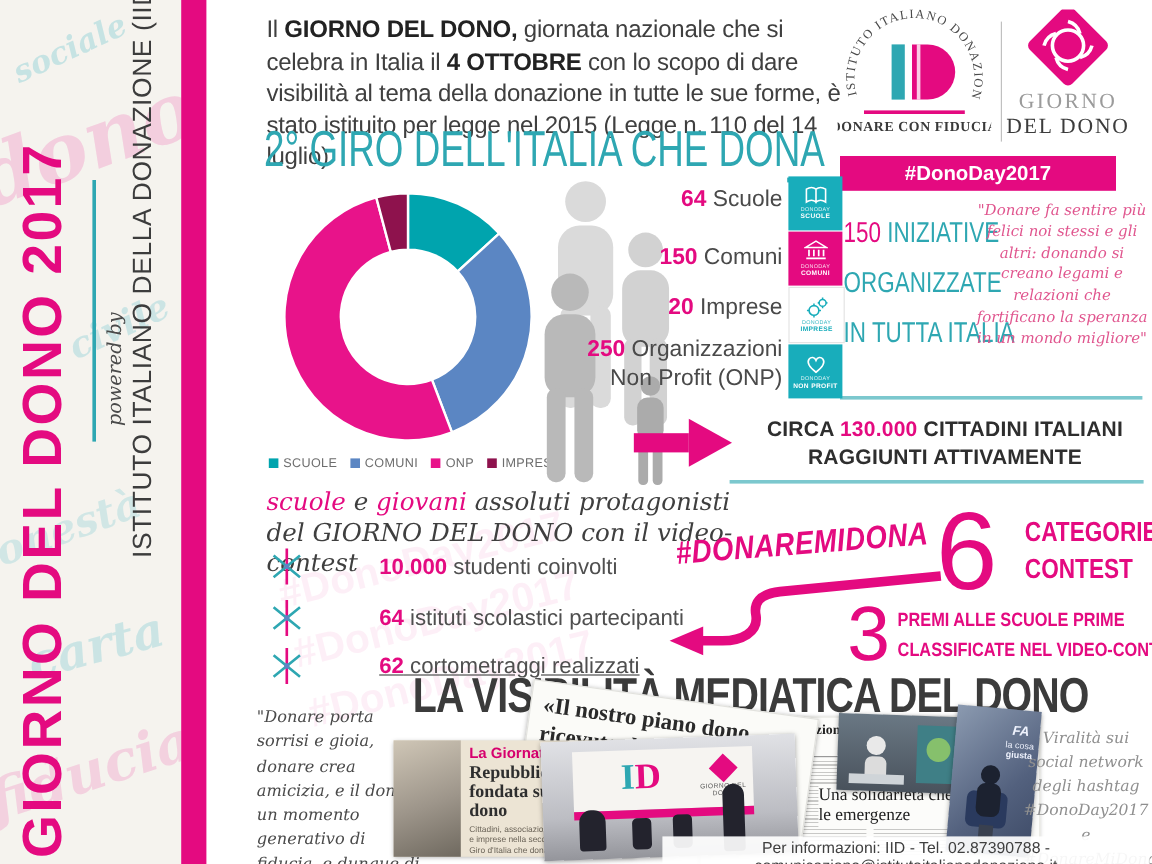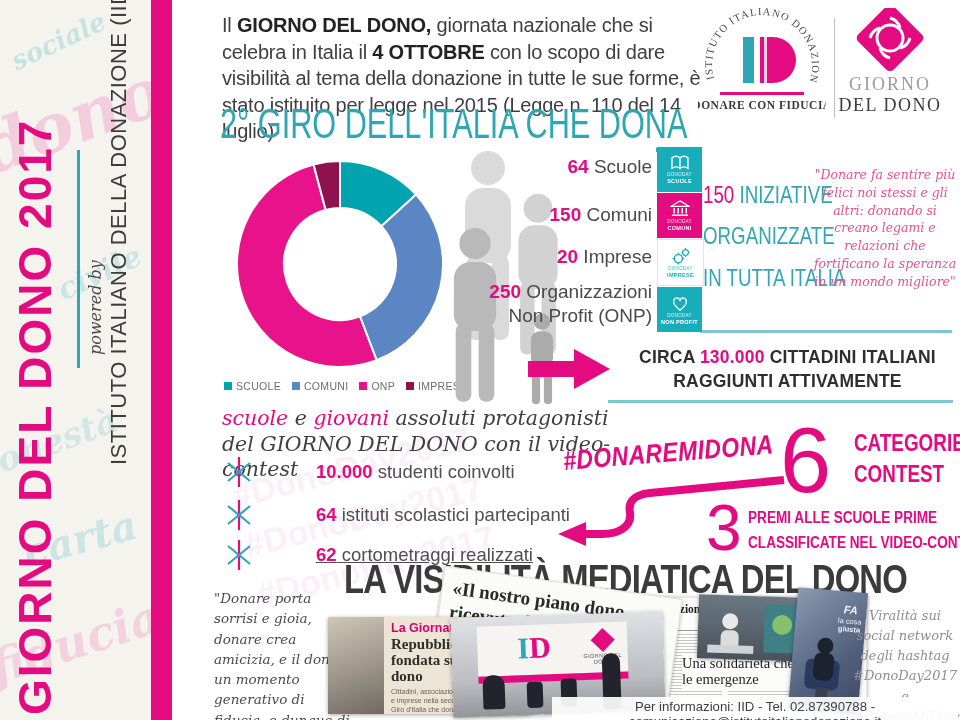--- a/index.html
+++ b/index.html
@@ -177,20 +177,21 @@
   <svg class="abs gdd-logo" viewBox="0 0 102 116">
     <rect x="27" y="5" width="50" height="50" rx="5" transform="rotate(45 52 30)" fill="#e40a80"></rect>
     <circle cx="52" cy="30" r="13" fill="none" stroke="#fff" stroke-width="3"></circle>
     <path d="M52 10 A 14 14 0 0 1 62 20" fill="none" stroke="#fff" stroke-width="3"></path>
     <path d="M72 30 A 14 14 0 0 1 62 40" fill="none" stroke="#fff" stroke-width="3"></path>
     <path d="M52 50 A 14 14 0 0 1 42 40" fill="none" stroke="#fff" stroke-width="3"></path>
     <path d="M32 30 A 14 14 0 0 1 42 20" fill="none" stroke="#fff" stroke-width="3"></path>
     <text x="52" y="82" text-anchor="middle" font-family="Liberation Serif, serif" font-size="18" fill="#9b9b9b" letter-spacing="2">GIORNO</text>
     <text x="52" y="103" text-anchor="middle" font-family="Liberation Serif, serif" font-size="18" fill="#3c3c3c" letter-spacing="1.5">DEL DONO</text>
   </svg>
+  <div class="abs ribbon">#DonoDay2017</div>
 
   <svg class="abs donut" viewBox="0 0 216 216">
     <g class="slices">
         <path d="M108,5 A103,103 0 0 1 184.06490718454825,38.55124266766134 L149.3556776925699,70.2414523241654 A56,56 0 0 0 108,52 Z" fill="#00a4ae" stroke="#fff" stroke-width="2"></path>
         <path d="M184.06490718454825,38.55124266766134 A103,103 0 0 1 144.62045689183728,204.27015184901853 L127.91015131983386,160.3410534324761 A56,56 0 0 0 149.3556776925699,70.2414523241654 Z" fill="#5b86c3" stroke="#fff" stroke-width="2"></path>
         <path d="M144.62045689183728,204.27015184901853 A103,103 0 1 1 81.55696104195388,8.452193943496397 L93.62320211989726,53.87692097898834 A56,56 0 1 0 127.91015131983386,160.3410534324761 Z" fill="#e8138a" stroke="#fff" stroke-width="2"></path>
         <path d="M81.55696104195388,8.452193943496397 A103,103 0 0 1 107.99999999999999,5 L107.99999999999999,52 A56,56 0 0 0 93.62320211989726,53.87692097898834 Z" fill="#8e124d" stroke="#fff" stroke-width="2"></path>
       </g>
   </svg>
   <div class="abs legend">

